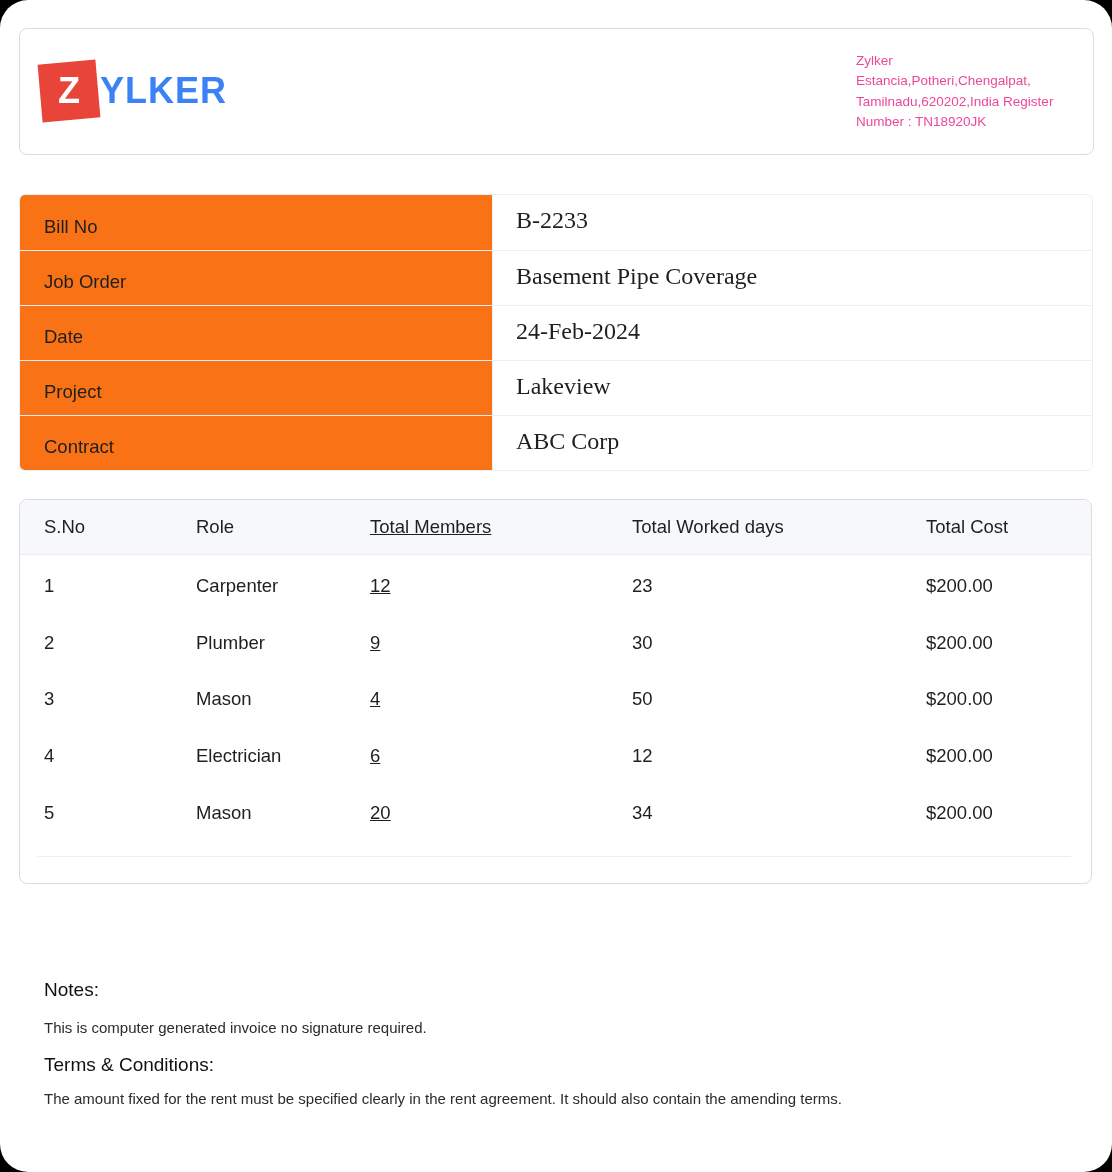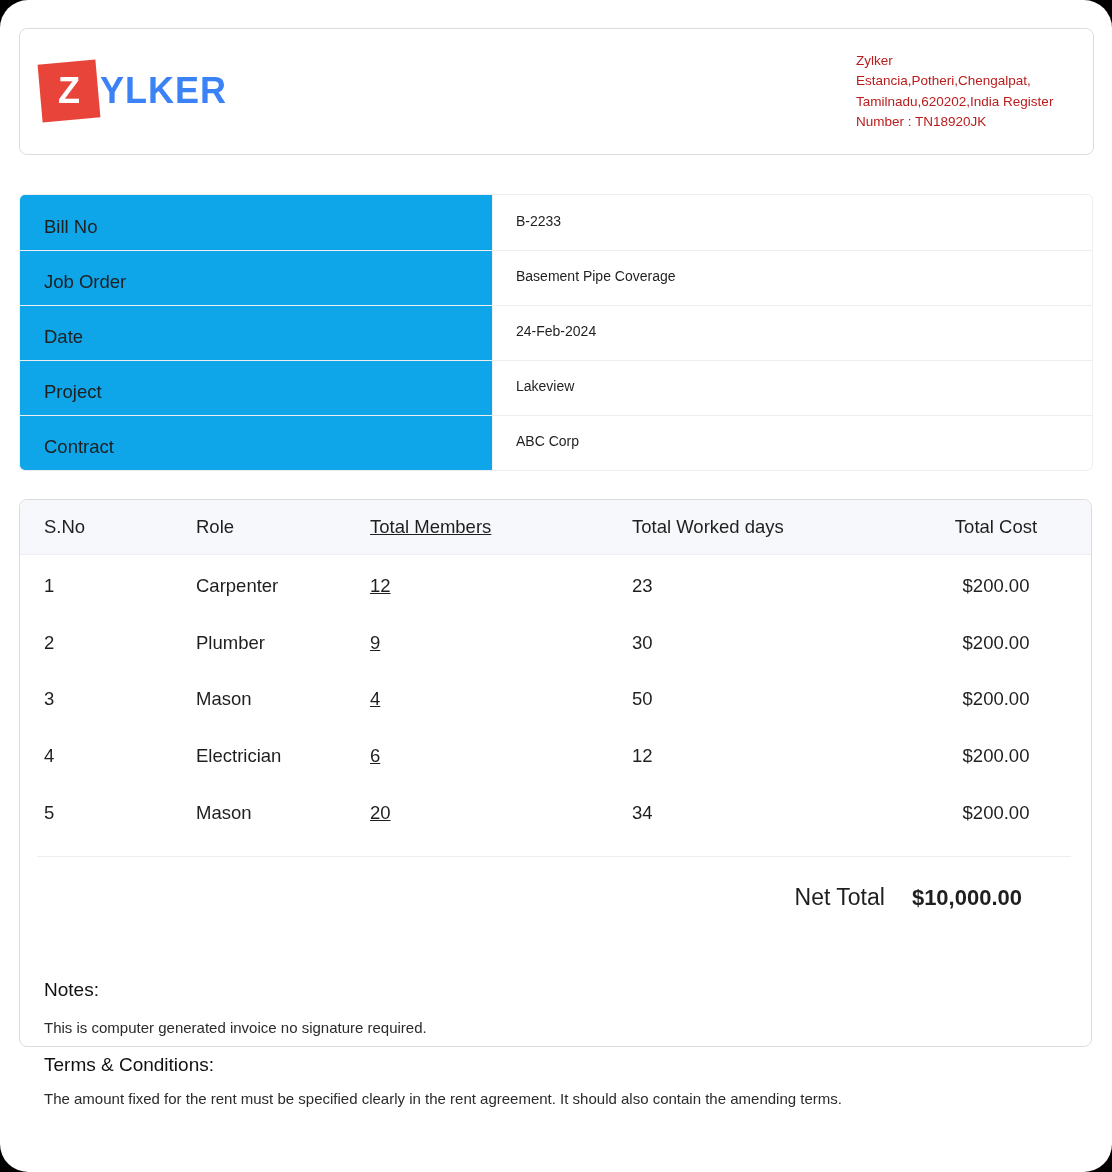--- a/index.html
+++ b/index.html
@@ -17,55 +17,55 @@
     .logo { position: absolute; left: 20px; top: 30px; height: 64px; display: flex; align-items: center; }
     .logo-box {
       width: 58px; height: 58px; background: #e8443a; transform: rotate(-5deg);
       display: flex; align-items: center; justify-content: center;
       color: #fff; font-weight: bold; font-size: 36px; margin-right: 2px;
     }
     .logo-box span { transform: rotate(5deg); display: inline-block; }
     .logo-text { color: #3b82f6; font-weight: bold; font-size: 36px; letter-spacing: 1px; }
     .company-info {
       position: absolute; left: 836px; top: 22px; width: 225px;
-      font-size: 13.5px; line-height: 20.3px; color: #b91c1c;
+      font-size: 13.5px; line-height: 20.3px; color: #ec4899;
     }
     .company-info div { white-space: nowrap; }
 
     
     .info-table {
       position: absolute; left: 19px; top: 194px; width: 1074px;
       border: 1px solid #eceef2; border-radius: 6px; overflow: hidden;
     }
     .info-row { display: flex; height: 55px; border-top: 1px solid #eceef2; }
     .info-row:first-child { border-top: none; height: 55px; }
     .info-label {
-      width: 473px; background: #0ea5e9; border-right: 1px solid #eceef2;
+      width: 473px; background: #f97316; border-right: 1px solid #eceef2;
       padding-left: 24px; font-size: 18.5px; display: flex; align-items: center; padding-top: 8px;
     }
     .info-value {
-      flex: 1; padding-left: 23px; font-size: 14px; display: flex; align-items: center; padding-bottom: 4px;
+      flex: 1; padding-left: 23px; font-size: 24px; display: flex; align-items: center; padding-bottom: 4px; font-family: Liberation Serif, serif;
     }
 
     
     .items-card {
-      position: absolute; left: 19px; top: 499px; width: 1073px; height: 548px;
+      position: absolute; left: 19px; top: 499px; width: 1073px; height: 385px;
       border: 1px solid #dcdcdc; border-radius: 8px; overflow: hidden; background: #fff;
     }
     .items-head {
       display: flex; height: 55px; background: #f7f8fb; border-bottom: 1px solid #eceef2;
       align-items: center; font-size: 18.5px;
     }
     .items-row { display: flex; height: 56.6px; align-items: center; font-size: 18.5px; }
     .items-body { padding-top: 3px; }
     .c1 { width: 176px; padding-left: 24px; }
     .c2 { width: 174px; }
     .c3 { width: 262px; text-decoration: underline; }
     .c4 { width: 294px; }
-    .c5 { width: 140px; text-align: center; }
+    .c5 { width: 140px; }
     .items-divider {
       position: absolute; left: 17px; right: 20px; top: 356px; height: 1px; background: #eceef2;
     }
     .net-total {
       position: absolute; right: 69px; top: 384px; display: flex; align-items: baseline;
     }
     .net-label { font-size: 23px; margin-right: 27px; }
     .net-value { font-size: 22px; font-weight: bold; }
 
     

